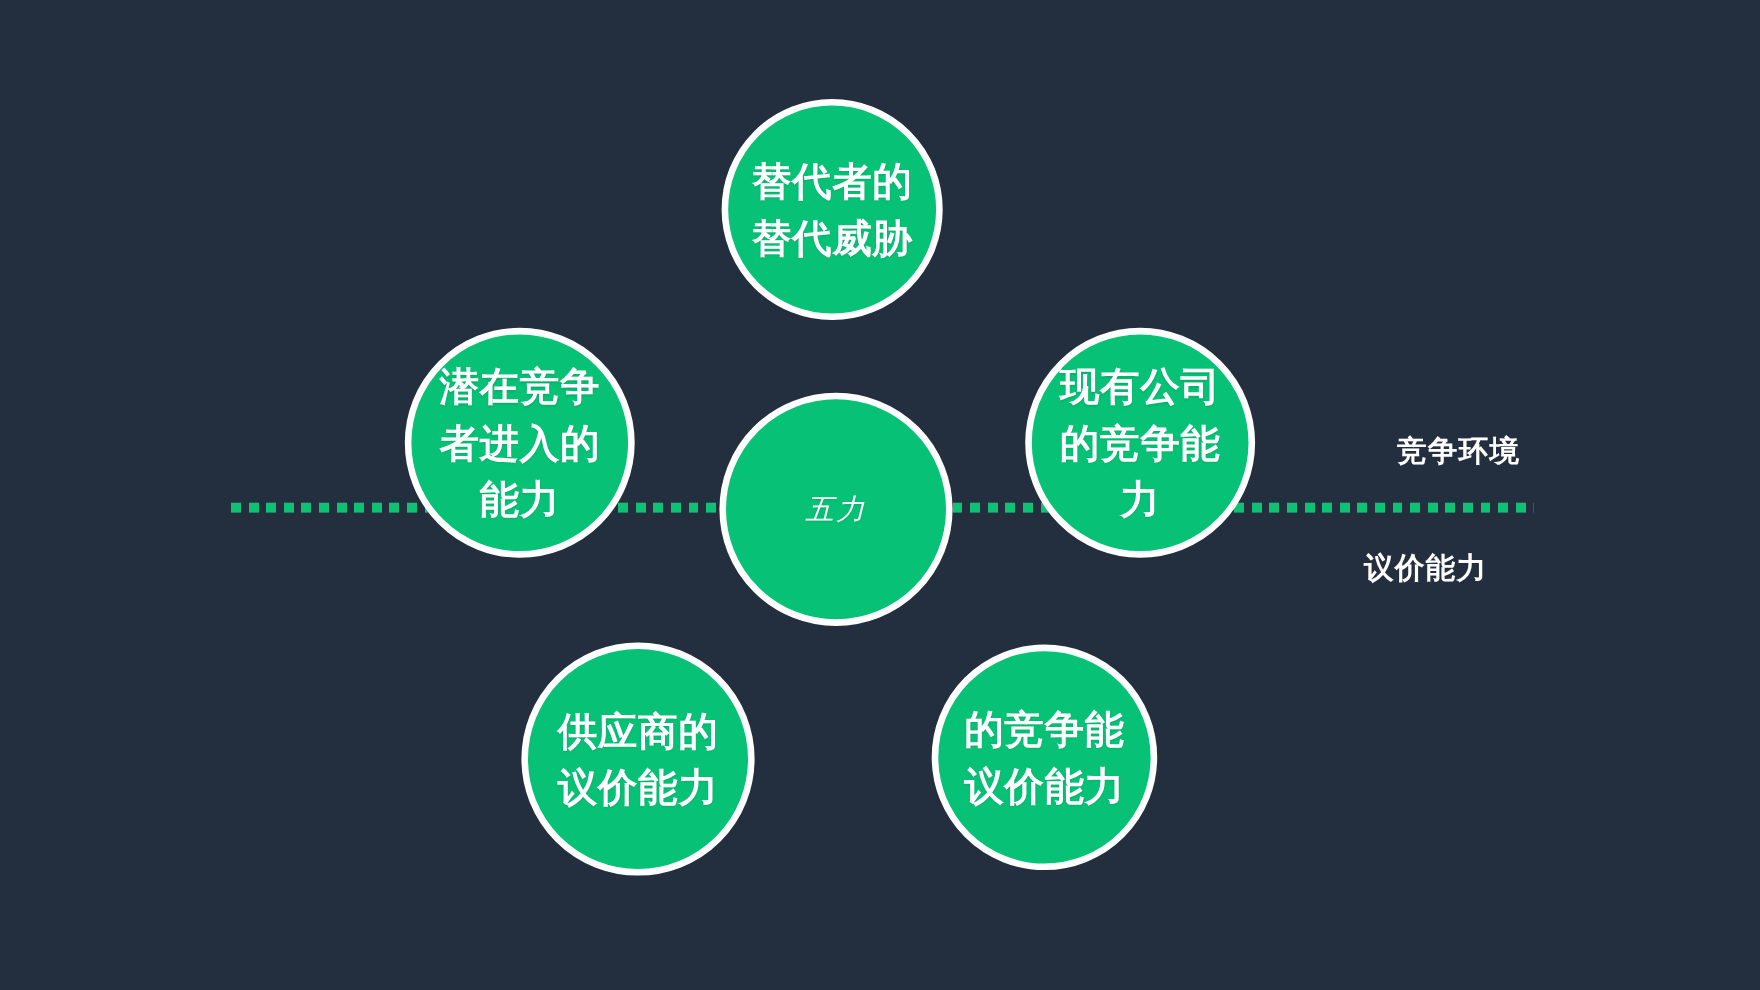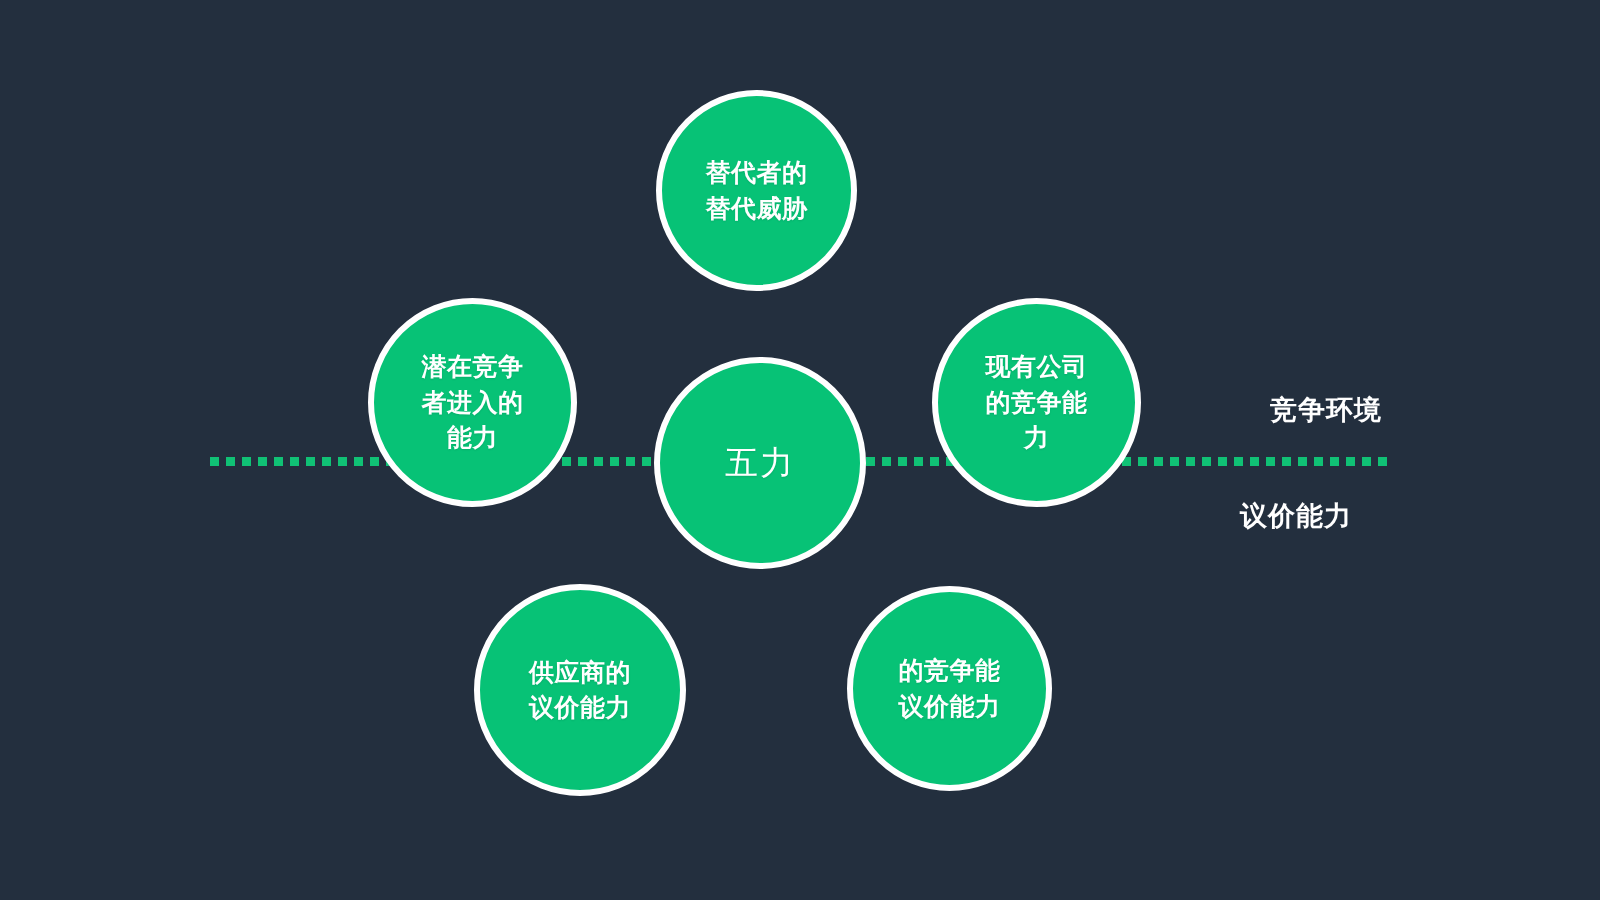--- a/index.html
+++ b/index.html
@@ -35,30 +35,31 @@
     box-sizing: border-box;
     border: 6px solid #ffffff;
     display: flex;
     align-items: center;
     justify-content: center;
     text-align: center;
     color: #ffffff;
   }
   .node .label {
     font-weight: bold;
-    font-size: 25px;
+    font-size: 36px;
     line-height: 1.42;
     letter-spacing: 0.5px;
     white-space: pre-line;
     text-shadow: 0 1px 2px rgba(0,0,0,0.10);
   }
   .node.center .label {
     font-weight: normal;
-    font-size: 33px;
+    font-size: 26px;
     letter-spacing: 2px;
+    font-style: italic;
   }
 
   
   .region-label {
     position: absolute;
     font-weight: bold;
     font-size: 27px;
     letter-spacing: 1px;
     color: #ffffff;
     white-space: nowrap;

